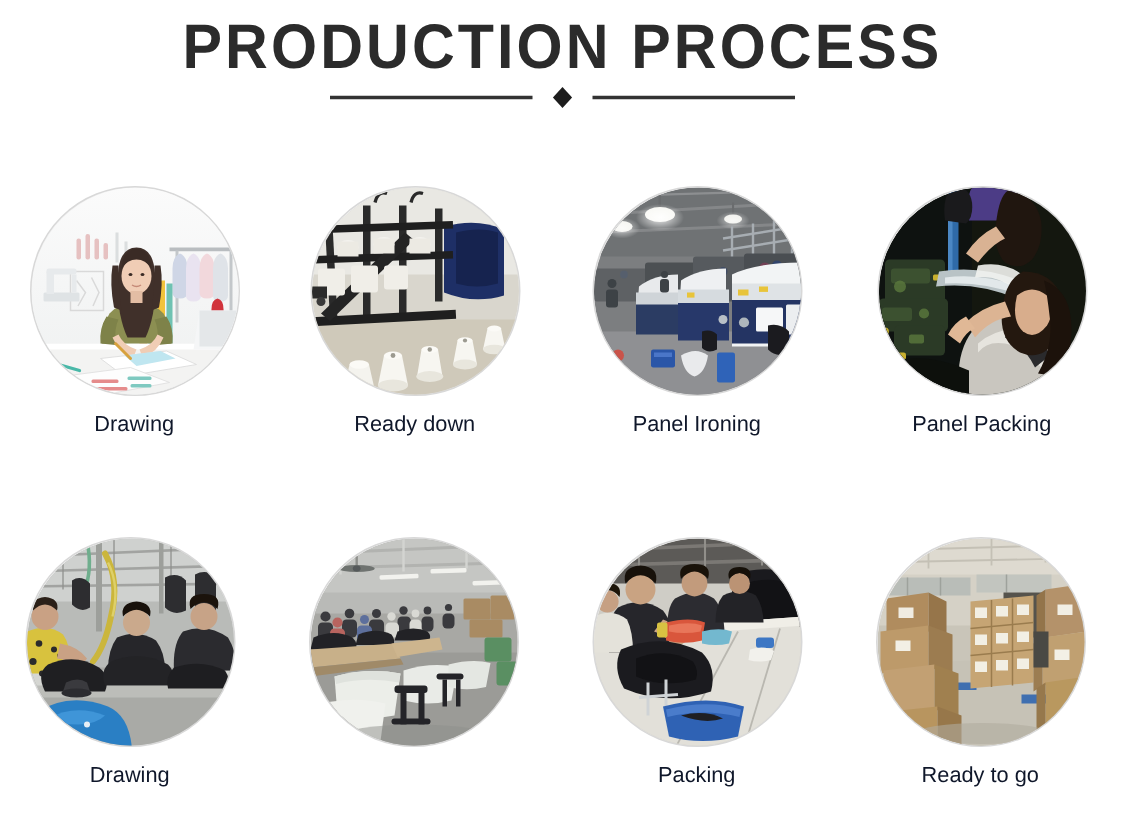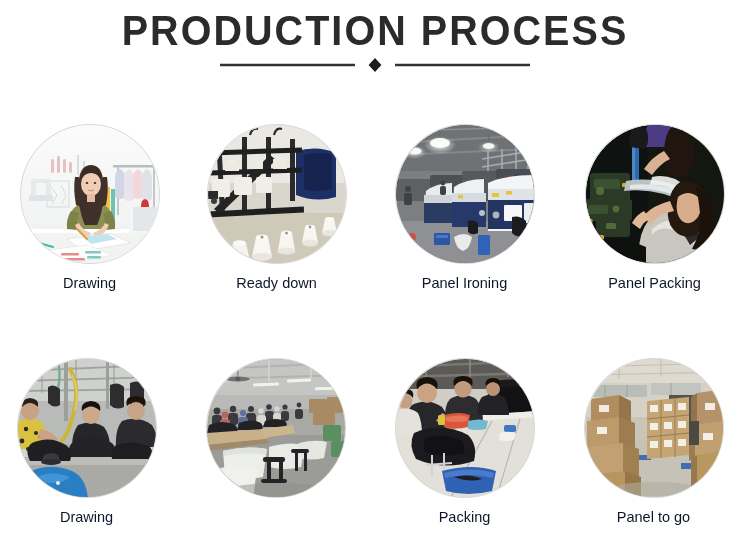--- a/index.html
+++ b/index.html
@@ -876,16 +876,16 @@
               <path d="M106 100 L112 96 L112 130 L106 134z" fill="#96784c"></path>
             </g>
 
             <rect x="104" y="62" width="10" height="24" fill="#4a4944"></rect>
 
             <ellipse cx="70" cy="130" rx="44" ry="7" fill="#b0ac9f" opacity="0.6"></ellipse>
           </g>
         </svg>
       </div>
     </div>
-    <div class="step-label">Panel to go</div>
+    <div class="step-label">Ready to go</div>
   </div>
 
 </div>
 
 </body></html>

